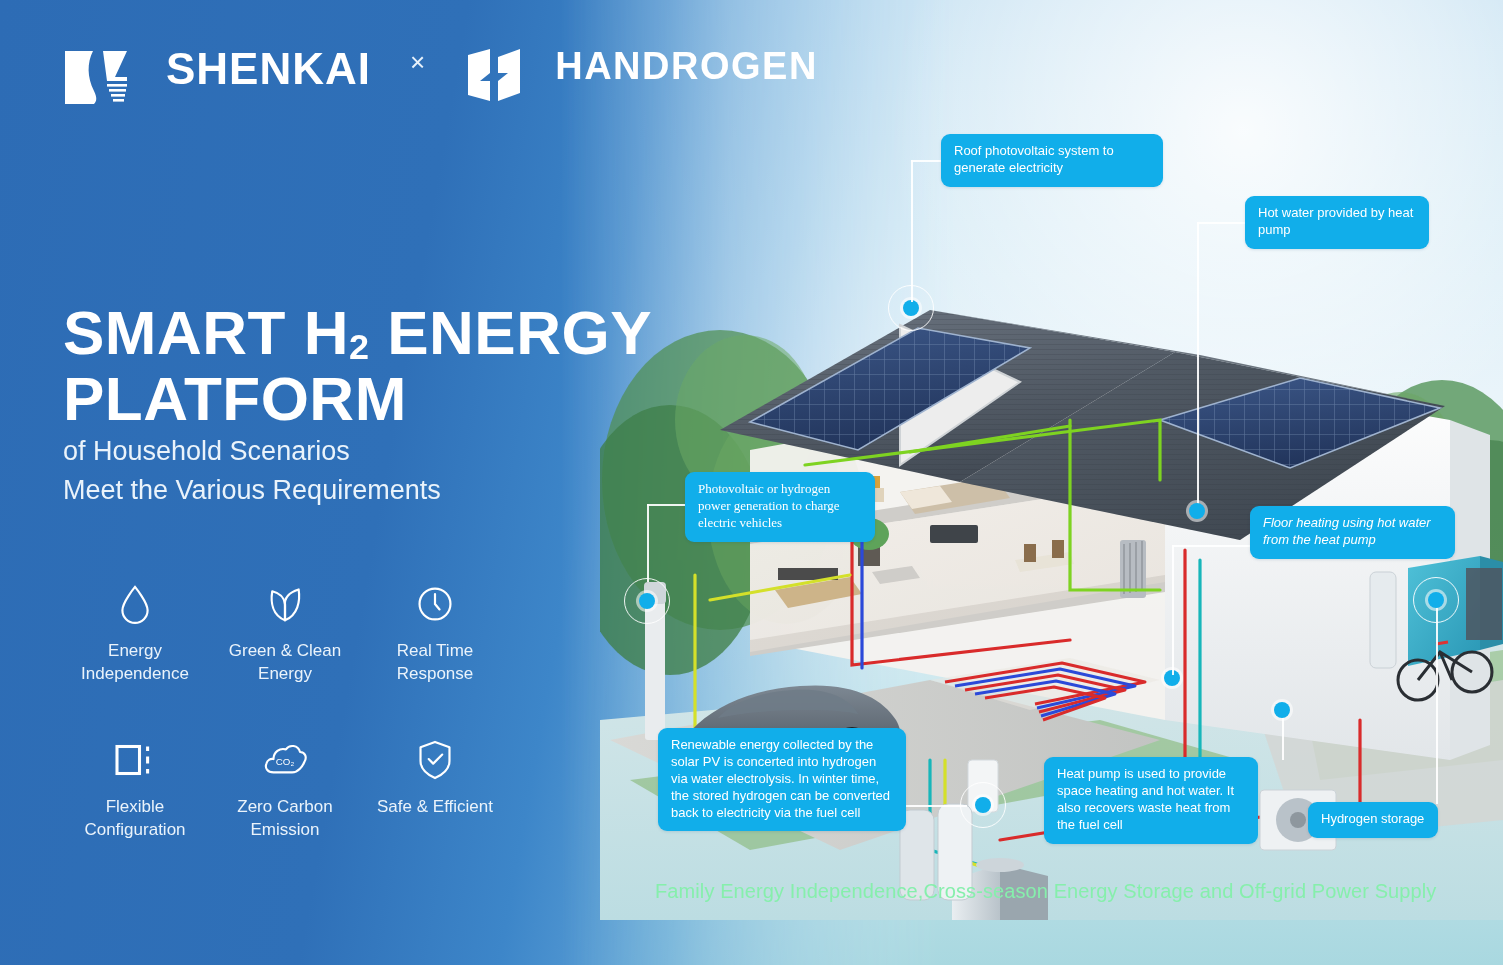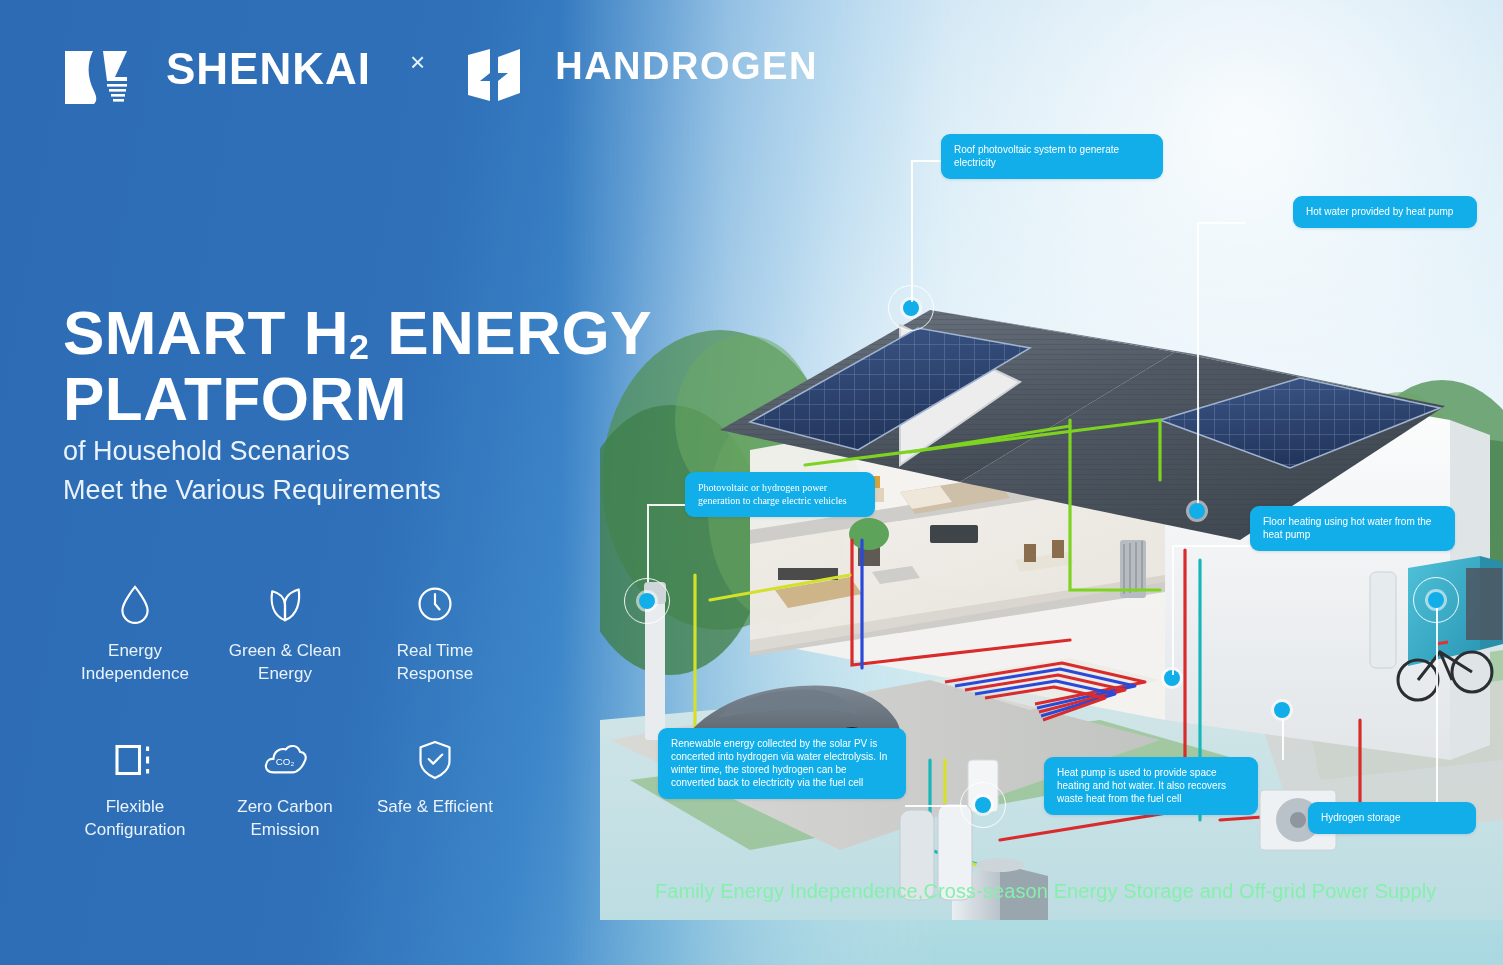--- a/index.html
+++ b/index.html
@@ -45,21 +45,21 @@
   .feat{width:150px;text-align:center;}
   .feat .ico{height:52px;display:flex;align-items:center;justify-content:center;}
   .feat .lbl{margin-top:10px;font-size:17px;line-height:1.35;color:#eaf3fb;}
   .feat-row.second{margin-top:48px;}
 
   
   .scene{position:absolute;left:600px;top:120px;width:903px;height:800px;}
 
   
   .callout{position:absolute;background:#11aeea;color:#ffffff;border-radius:9px;
-    padding:9px 13px 10px 13px;font-size:10px;line-height:1.3;font-weight:400;
+    padding:9px 13px 10px 13px;font-size:13px;line-height:1.3;font-weight:400;
     box-shadow:0 1px 3px rgba(0,60,110,.13);}
   .lead{position:absolute;background:#ffffff;opacity:.92;}
   .lead.h{height:1.6px;}
   .lead.v{width:1.6px;}
   .dot{position:absolute;width:16px;height:16px;border-radius:50%;background:#11aeea;
     box-shadow:0 0 0 3px rgba(255,255,255,.55);}
   .dot-ring{position:absolute;width:46px;height:46px;border-radius:50%;
     border:1.6px solid rgba(255,255,255,.9);}
 
   .caption{position:absolute;left:655px;top:880px;width:830px;
@@ -404,42 +404,42 @@
 
   <div class="dot-ring" style="left:888px;top:285px;"></div>
   <div class="dot" style="left:903px;top:300px;"></div>
   <div class="lead v" style="left:911px;top:160px;height:142px;"></div>
   <div class="lead h" style="left:911px;top:160px;width:30px;"></div>
   <div class="callout" style="left:941px;top:134px;width:222px;">Roof photovoltaic system to generate electricity</div>
 
   <div class="lead v" style="left:1197px;top:222px;height:288px;"></div>
   <div class="lead h" style="left:1197px;top:222px;width:48px;"></div>
   <div class="dot" style="left:1189px;top:503px;"></div>
-  <div class="callout" style="left:1245px;top:196px;width:184px;margin-left:48px;">Hot water provided by heat pump</div>
+  <div class="callout" style="left:1245px;top:196px;width:184px;">Hot water provided by heat pump</div>
 
   <div class="dot-ring" style="left:624px;top:578px;"></div>
   <div class="dot" style="left:639px;top:593px;"></div>
   <div class="lead v" style="left:647px;top:504px;height:78px;"></div>
   <div class="lead h" style="left:647px;top:504px;width:38px;"></div>
   <div class="callout" style="left:685px;top:472px;width:190px;font-family:Liberation Serif, serif;">Photovoltaic or hydrogen power generation to charge electric vehicles</div>
 
   <div class="dot" style="left:1164px;top:670px;"></div>
   <div class="lead v" style="left:1172px;top:545px;height:130px;"></div>
   <div class="lead h" style="left:1172px;top:545px;width:78px;"></div>
-  <div class="callout" style="left:1250px;top:506px;width:205px;">Floor heating using hot water from the heat pump</div>
+  <div class="callout" style="left:1250px;top:506px;width:205px;font-style:italic;">Floor heating using hot water from the heat pump</div>
 
   <div class="dot-ring" style="left:960px;top:782px;"></div>
   <div class="dot" style="left:975px;top:797px;"></div>
   <div class="lead h" style="left:905px;top:805px;width:62px;"></div>
   <div class="callout" style="left:658px;top:728px;width:248px;">Renewable energy collected by the solar PV is concerted into hydrogen via water electrolysis. In winter time, the stored hydrogen can be converted back to electricity via the fuel cell</div>
 
   <div class="dot" style="left:1274px;top:702px;"></div>
   <div class="lead v" style="left:1282px;top:718px;height:42px;"></div>
   <div class="callout" style="left:1044px;top:757px;width:214px;">Heat pump is used to provide space heating and hot water. It also recovers waste heat from the fuel cell</div>
 
   <div class="dot-ring" style="left:1413px;top:577px;"></div>
   <div class="dot" style="left:1428px;top:592px;"></div>
   <div class="lead v" style="left:1436px;top:608px;height:196px;"></div>
-  <div class="callout" style="left:1308px;top:802px;width:168px;">Hydrogen storage</div>
+  <div class="callout" style="left:1308px;top:802px;width:130px;">Hydrogen storage</div>
 
   <div class="caption">Family Energy Independence,Cross-season Energy  Storage and Off-grid Power Supply</div>
 
 </div>
 
 </body></html>

